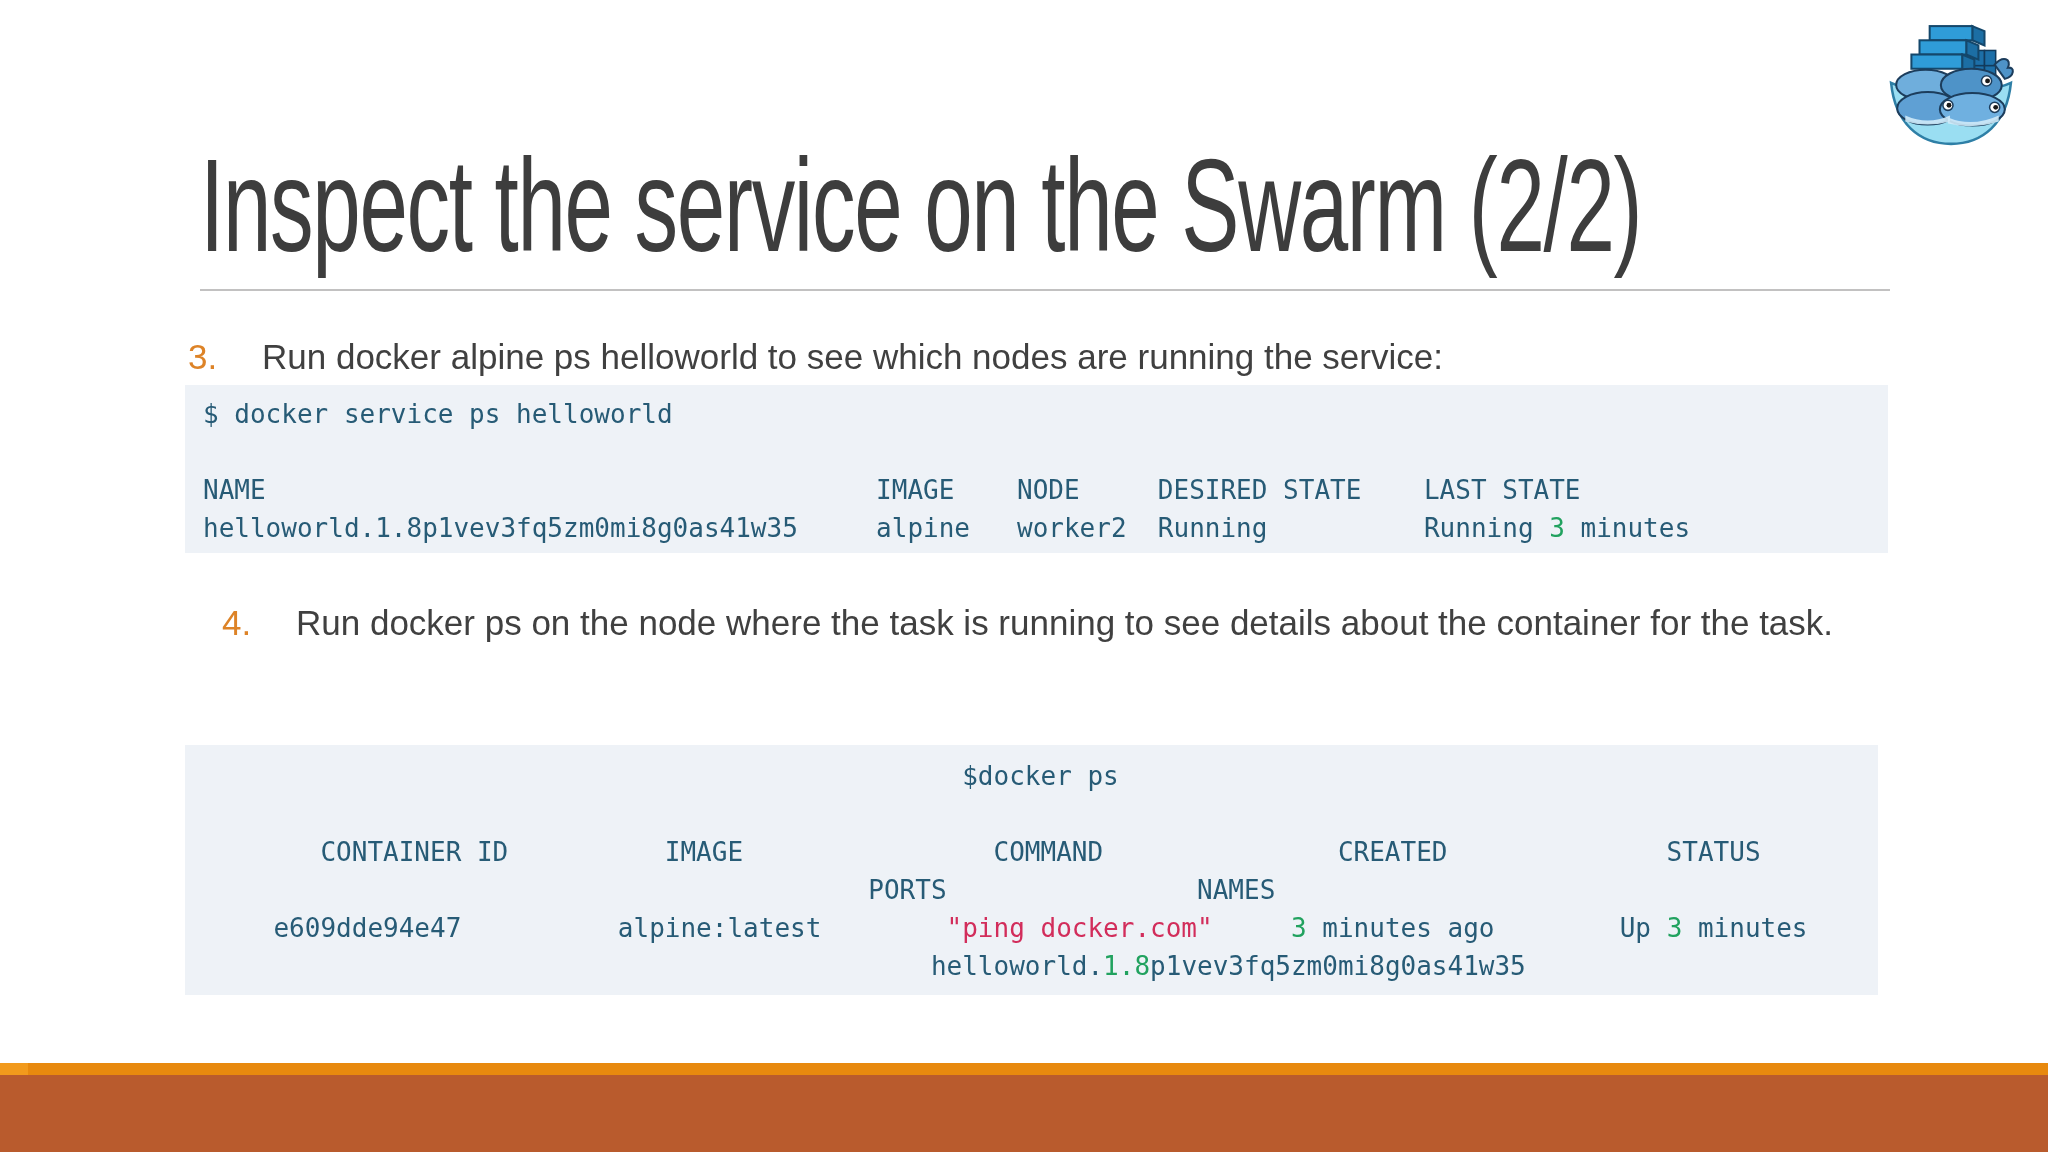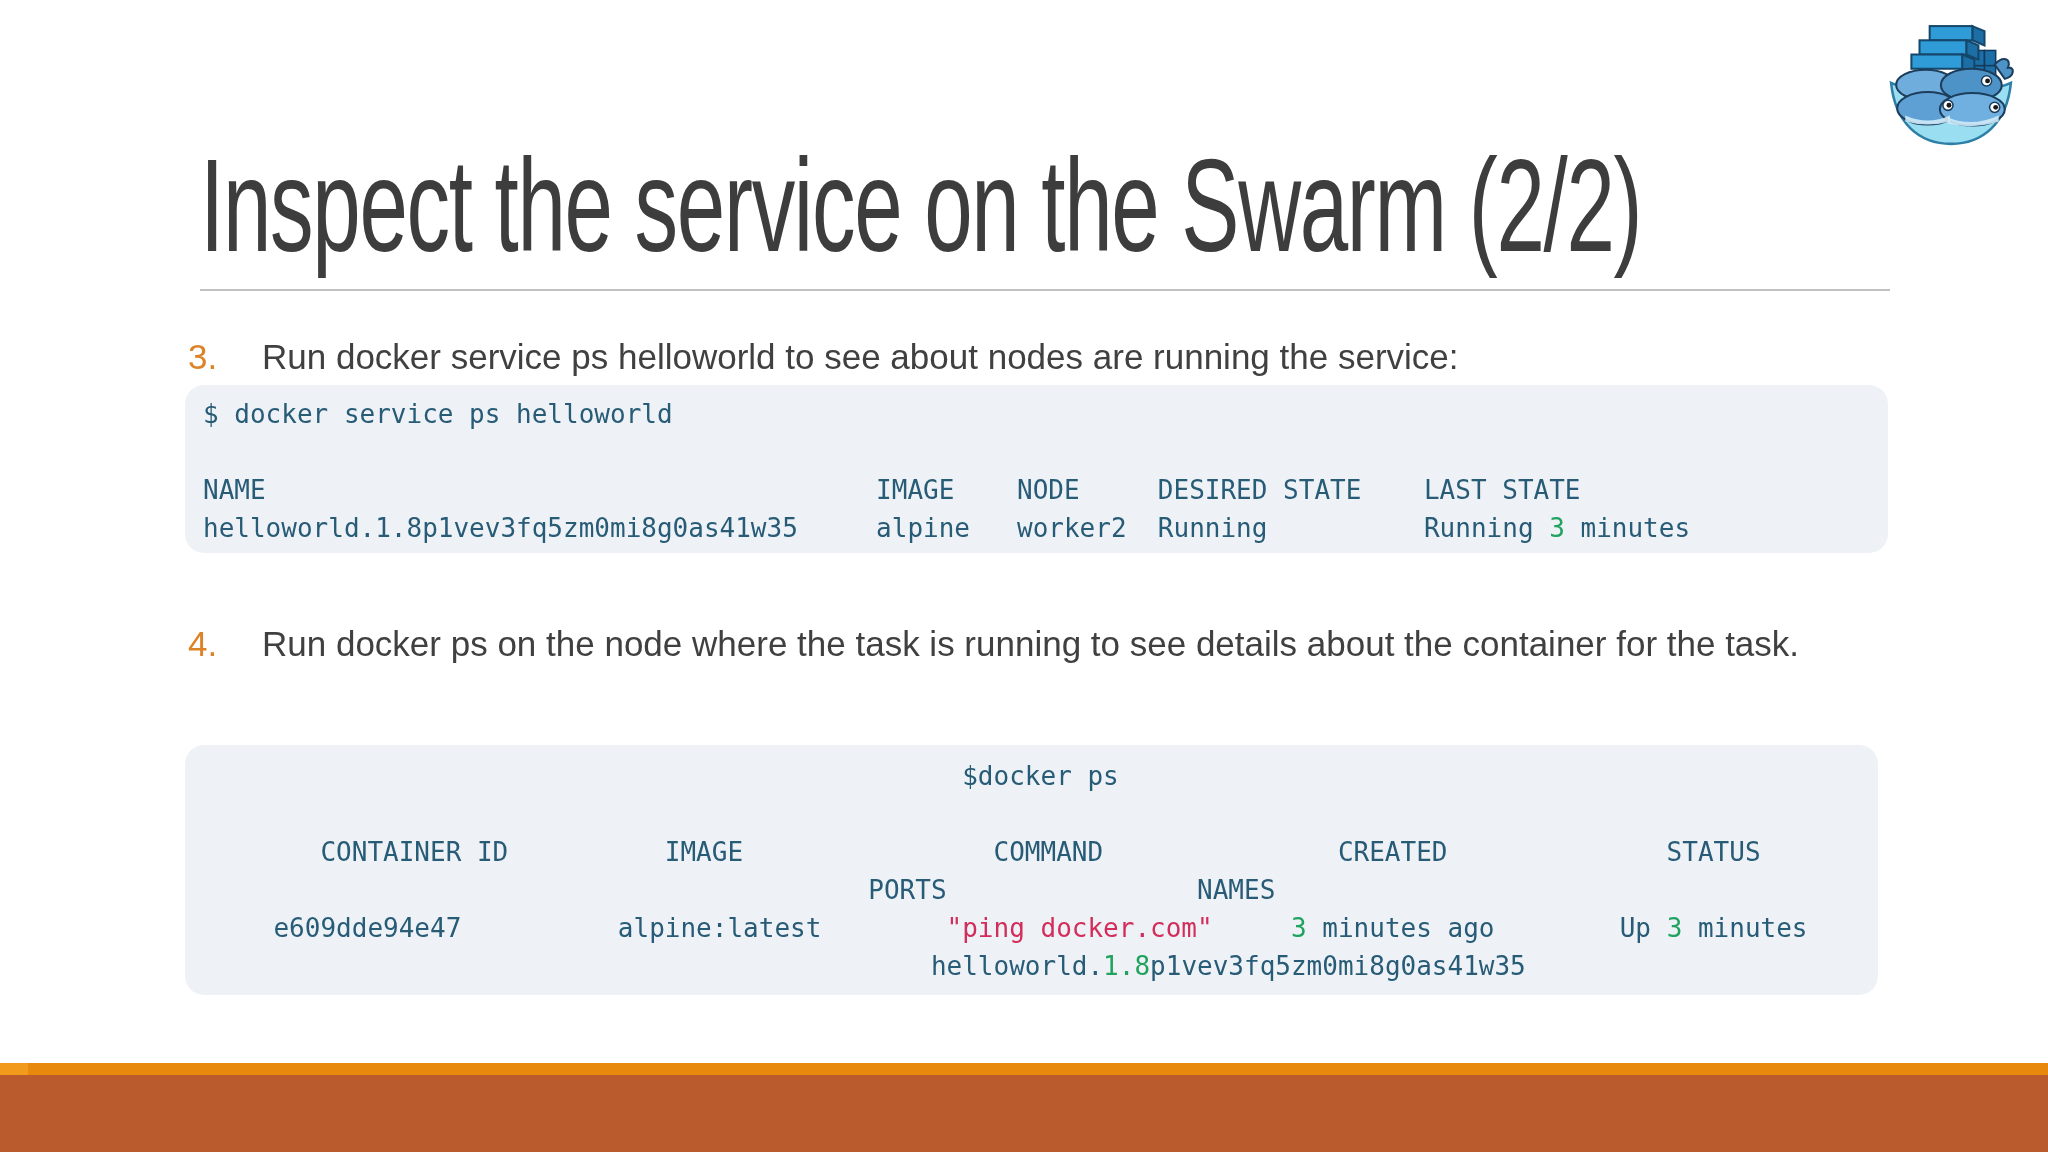--- a/index.html
+++ b/index.html
@@ -6,26 +6,26 @@
   .slide{position:relative;width:2048px;height:1152px;background:#ffffff;overflow:hidden;
          font-family:"Liberation Sans",sans-serif;}
   .logo{position:absolute;left:1885px;top:22px;width:132px;height:128px;}
   .title{position:absolute;left:200px;top:140px;margin:0;font-size:132px;font-weight:400;
          color:#3d3d3d;white-space:nowrap;letter-spacing:-2px;line-height:1.0;
          transform:scaleX(0.66);transform-origin:0 0;}
   .title-rule{position:absolute;left:200px;top:289px;width:1690px;height:2px;
               background:#c2c1c1;border:none;margin:0;}
   .step{position:absolute;left:188px;color:#404040;font-size:35px;line-height:47px;}
   .step-3{top:333px;}
-  .step-4{top:620px;}
+  .step-4{top:599px;margin-left:34px;}
   .step .num{display:inline-block;width:74px;color:#dd8327;vertical-align:top;}
   .step .txt{display:inline-block;width:1600px;vertical-align:top;}
   .terminal{position:absolute;margin:0;background:#eef2f7;color:#275b76;
             font-family:"DejaVu Sans Mono",monospace;font-size:26px;line-height:38px;
-            white-space:pre;overflow:hidden;border-radius:19px;}
+            white-space:pre;overflow:hidden;}
   .terminal-1{left:185px;top:385px;width:1703px;height:168px;padding:10px 0 6px 18px;box-sizing:border-box;}
   .terminal-2{left:185px;top:745px;width:1693px;height:250px;padding:12px 0 10px 18px;box-sizing:border-box;text-align:center;}
   .green{color:#21a25f;}
   .red{color:#d22d5b;}
   .footer-stripe{position:absolute;left:0;top:1063px;width:2048px;height:12px;background:#e8890e;}
   .footer-stripe-notch{position:absolute;left:0;top:0;width:28px;height:12px;background:#f29a1c;}
   .footer-band{position:absolute;left:0;top:1075px;width:2048px;height:77px;background:#b95b2d;}
 </style>
 </head>
 <body>
@@ -70,21 +70,21 @@
     <circle cx="62" cy="82" r="5" fill="#ffffff" stroke="#1c3d5c" stroke-width="1.5"></circle>
     <circle cx="63" cy="82" r="2.4" fill="#1a1a1a"></circle>
     <circle cx="108" cy="84" r="5" fill="#ffffff" stroke="#1c3d5c" stroke-width="1.5"></circle>
     <circle cx="109" cy="84" r="2.4" fill="#1a1a1a"></circle>
   </svg>
 
   <h1 class="title">Inspect the service on the Swarm (2/2)</h1>
   <div class="title-rule"></div>
 
   <div class="step step-3">
-    <span class="num">3.</span><span class="txt">Run docker service ps helloworld to see about nodes are running the service:</span>
+    <span class="num">3.</span><span class="txt">Run docker alpine ps helloworld to see which nodes are running the service:</span>
   </div>
 
   <pre class="terminal terminal-1"><span>$ docker service ps helloworld</span>
 
 <span>NAME                                       IMAGE    NODE     DESIRED STATE    LAST STATE</span>
 <span>helloworld.1.8p1vev3fq5zm0mi8g0as41w35     alpine   worker2  Running          Running </span><span class="green">3</span><span> minutes</span></pre>
 
   <div class="step step-4">
     <span class="num">4.</span><span class="txt">Run docker ps on the node where the task is running to see details about the container for the task.</span>
   </div>

